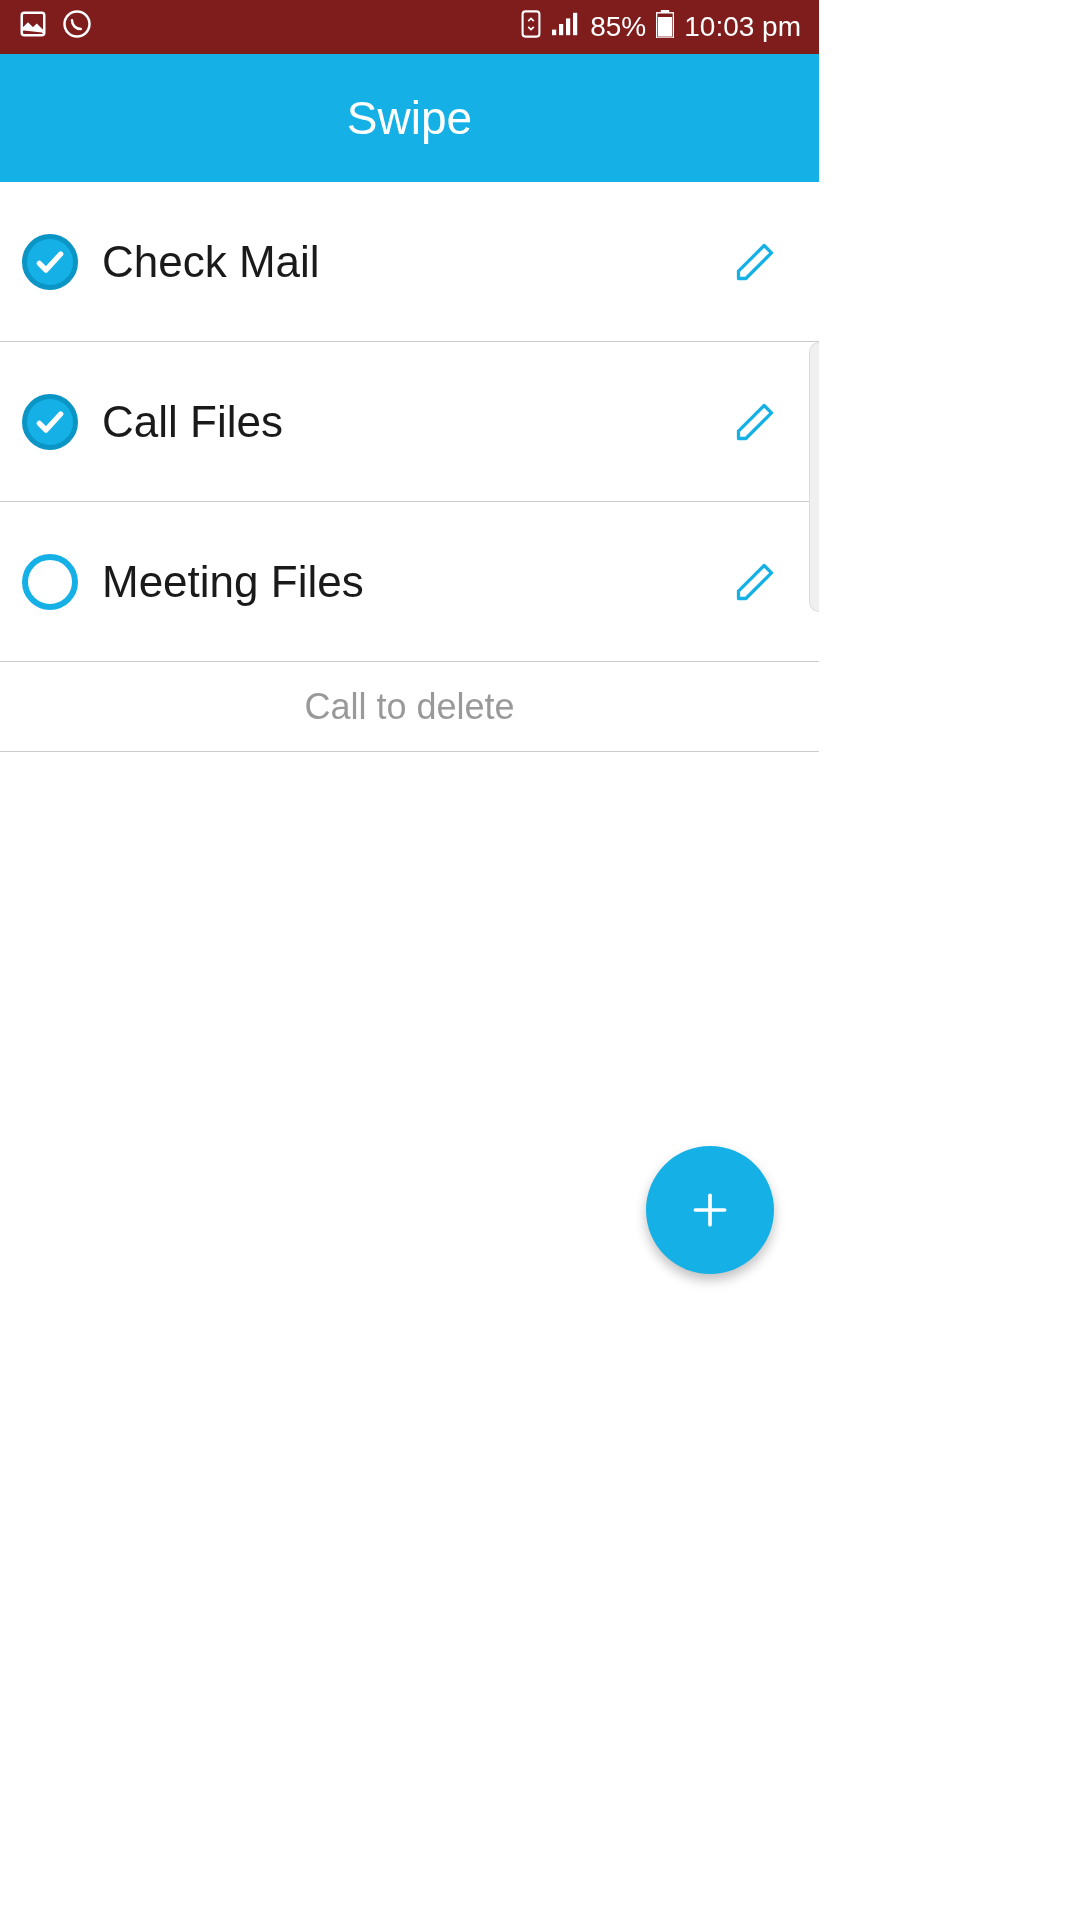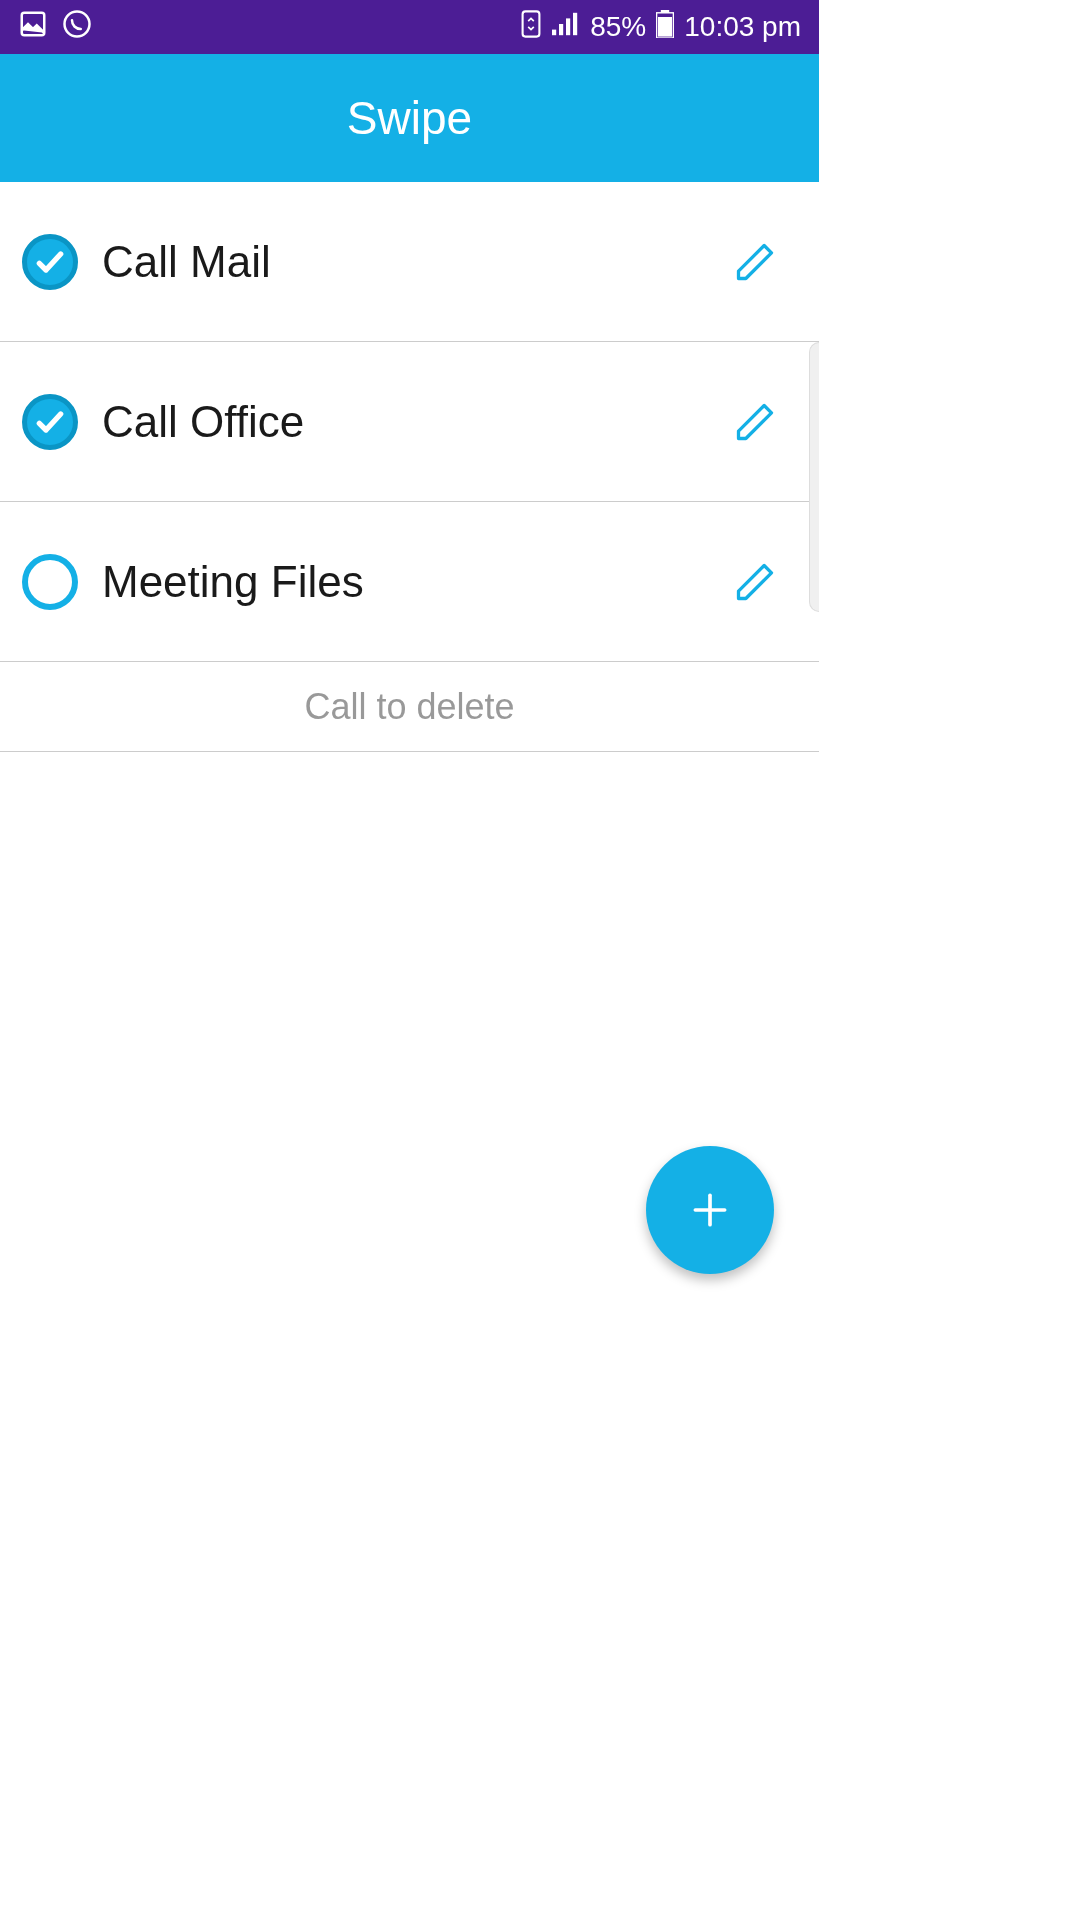--- a/index.html
+++ b/index.html
@@ -6,21 +6,21 @@
     body {
       width: 819px;
       height: 1456px;
       font-family: -apple-system, BlinkMacSystemFont, 'Segoe UI', sans-serif;
       background: #fff;
       position: relative;
       overflow: hidden;
     }
     .status-bar {
       height: 54px;
-      background: #4c1d95;
+      background: #7f1d1d;
       display: flex;
       align-items: center;
       justify-content: space-between;
       padding: 0 18px;
       color: #fff;
       font-size: 28px;
     }
     .status-left { display: flex; align-items: center; gap: 14px; }
     .status-right { display: flex; align-items: center; gap: 10px; }
     .status-right span { font-weight: 400; }
@@ -168,35 +168,35 @@
 </div>
 
 <div class="task-list">
 
   <div class="task-row">
     <div class="check-circle checked">
       <svg class="checkmark" viewBox="0 0 24 24" fill="none" stroke="#fff" stroke-width="4" stroke-linecap="round" stroke-linejoin="round">
           <polyline points="4 13 9 18 20 6"></polyline>
         </svg>
     </div>
-    <div class="task-label">Call Mail</div>
+    <div class="task-label">Check Mail</div>
     <div class="edit-btn">
       <svg width="44" height="44" viewBox="0 0 24 24" fill="none" stroke="#14b0e6" stroke-width="1.8" stroke-linecap="round" stroke-linejoin="round">
           <path d="M17 3l4 4L7 21H3v-4L17 3z"></path>
         </svg>
     </div>
   </div>
 
   <div class="task-row">
     <div class="check-circle checked">
       <svg class="checkmark" viewBox="0 0 24 24" fill="none" stroke="#fff" stroke-width="4" stroke-linecap="round" stroke-linejoin="round">
           <polyline points="4 13 9 18 20 6"></polyline>
         </svg>
     </div>
-    <div class="task-label">Call Office</div>
+    <div class="task-label">Call Files</div>
     <div class="edit-btn">
       <svg width="44" height="44" viewBox="0 0 24 24" fill="none" stroke="#14b0e6" stroke-width="1.8" stroke-linecap="round" stroke-linejoin="round">
           <path d="M17 3l4 4L7 21H3v-4L17 3z"></path>
         </svg>
     </div>
   </div>
 
 
   <div class="task-row">
     <div class="check-circle unchecked"></div>

